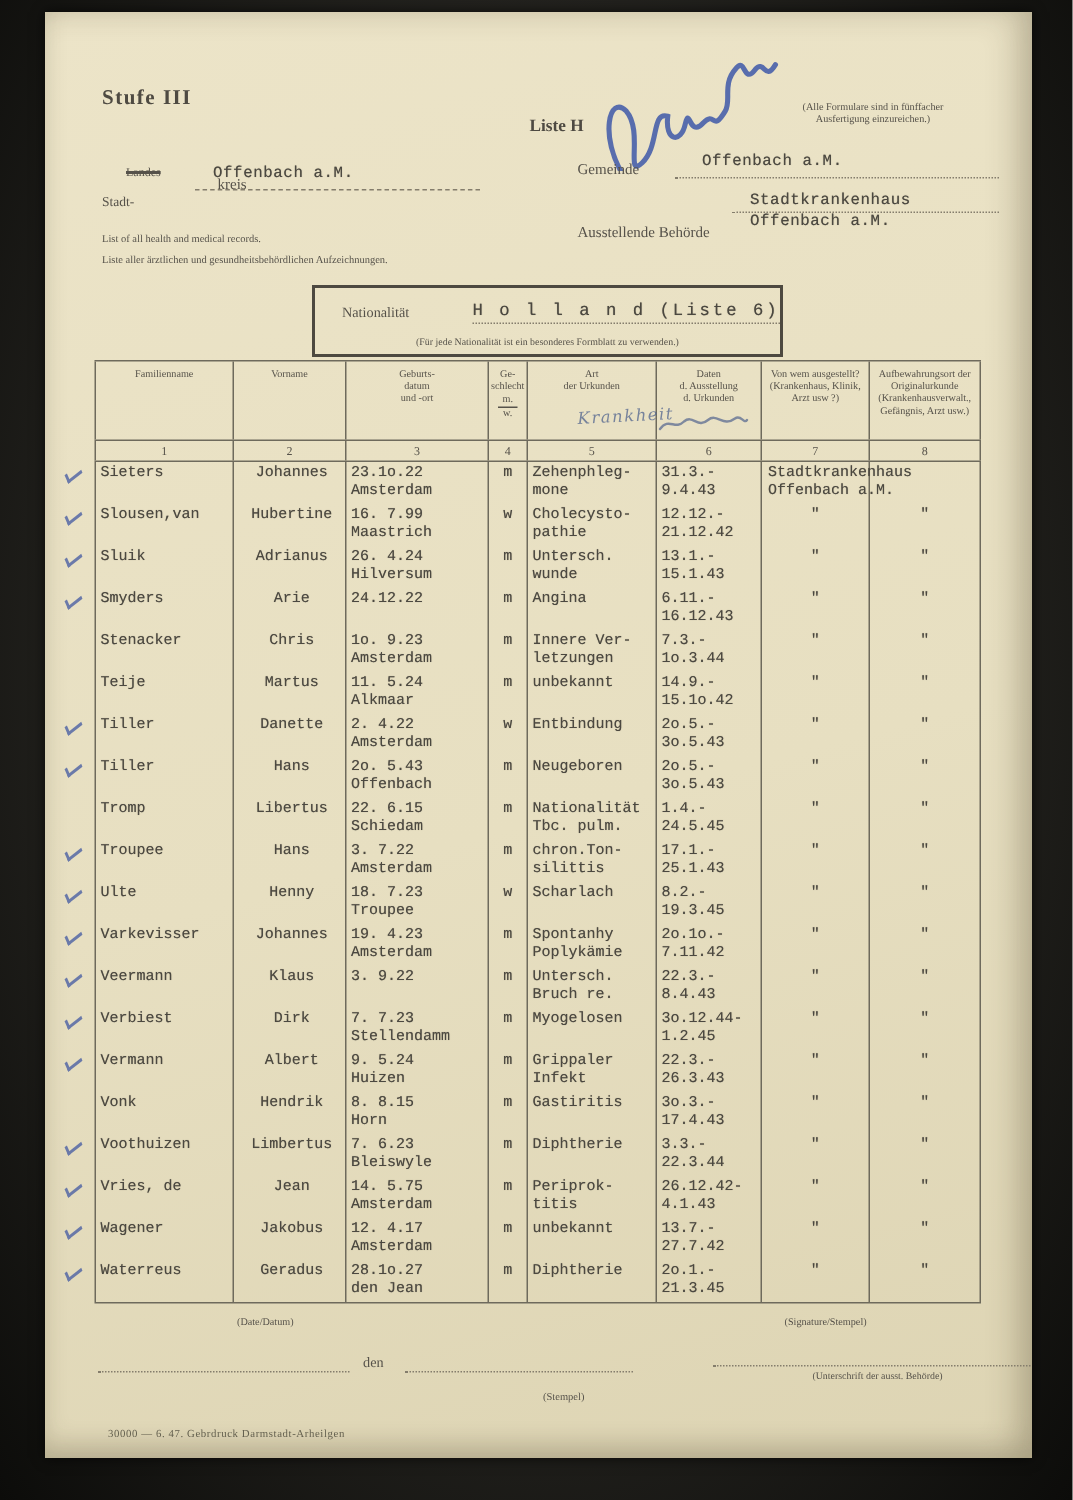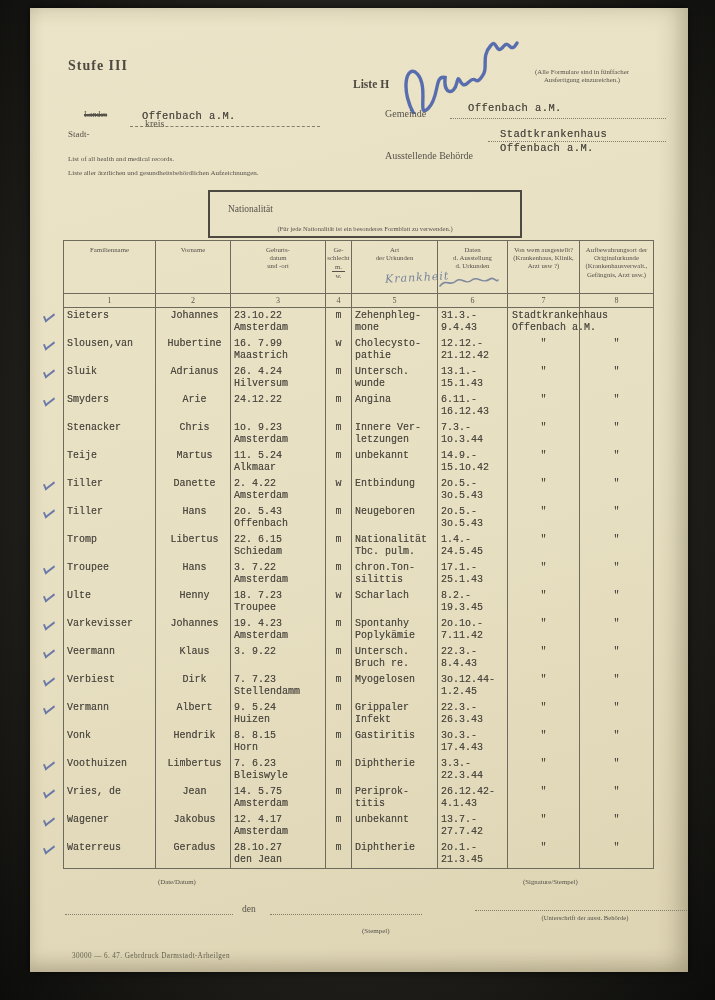--- a/index.html
+++ b/index.html
@@ -101,20 +101,21 @@
   <span class="abs printed" style="left:355px;top:129px;font-size:10px;margin-top:13px;">Ausstellende Behörde</span>
   <span class="abs typed" style="left:470px;top:120px;">Stadtkrankenhaus</span>
   <div class="abs dotline" style="left:458px;top:122px;width:178px;height:11px;"></div>
   <span class="abs typed" style="left:470px;top:134px;">Offenbach a.M.</span>
 
   <div class="abs printed tiny" style="left:38px;top:147px;">List of all health and medical records.</div>
   <div class="abs printed tiny" style="left:38px;top:161px;">Liste aller ärztlichen und gesundheitsbehördlichen Aufzeichnungen.</div>
 
   <div class="abs natbox">
     <span class="abs natlabel printed">Nationalität</span>
+    <span class="abs natvalue typed">H o l l a n d   (Liste 6)</span>
     <div class="abs natnote">(Für jede Nationalität ist ein besonderes Formblatt zu verwenden.)</div>
   </div>
 
   <div class="abs table">
     <div class="thead" id="thead">
         <div class="hcell c0">
           <div>Familienname</div>
         </div>
         <div class="hcell c1">
           <div>Vorname</div>

